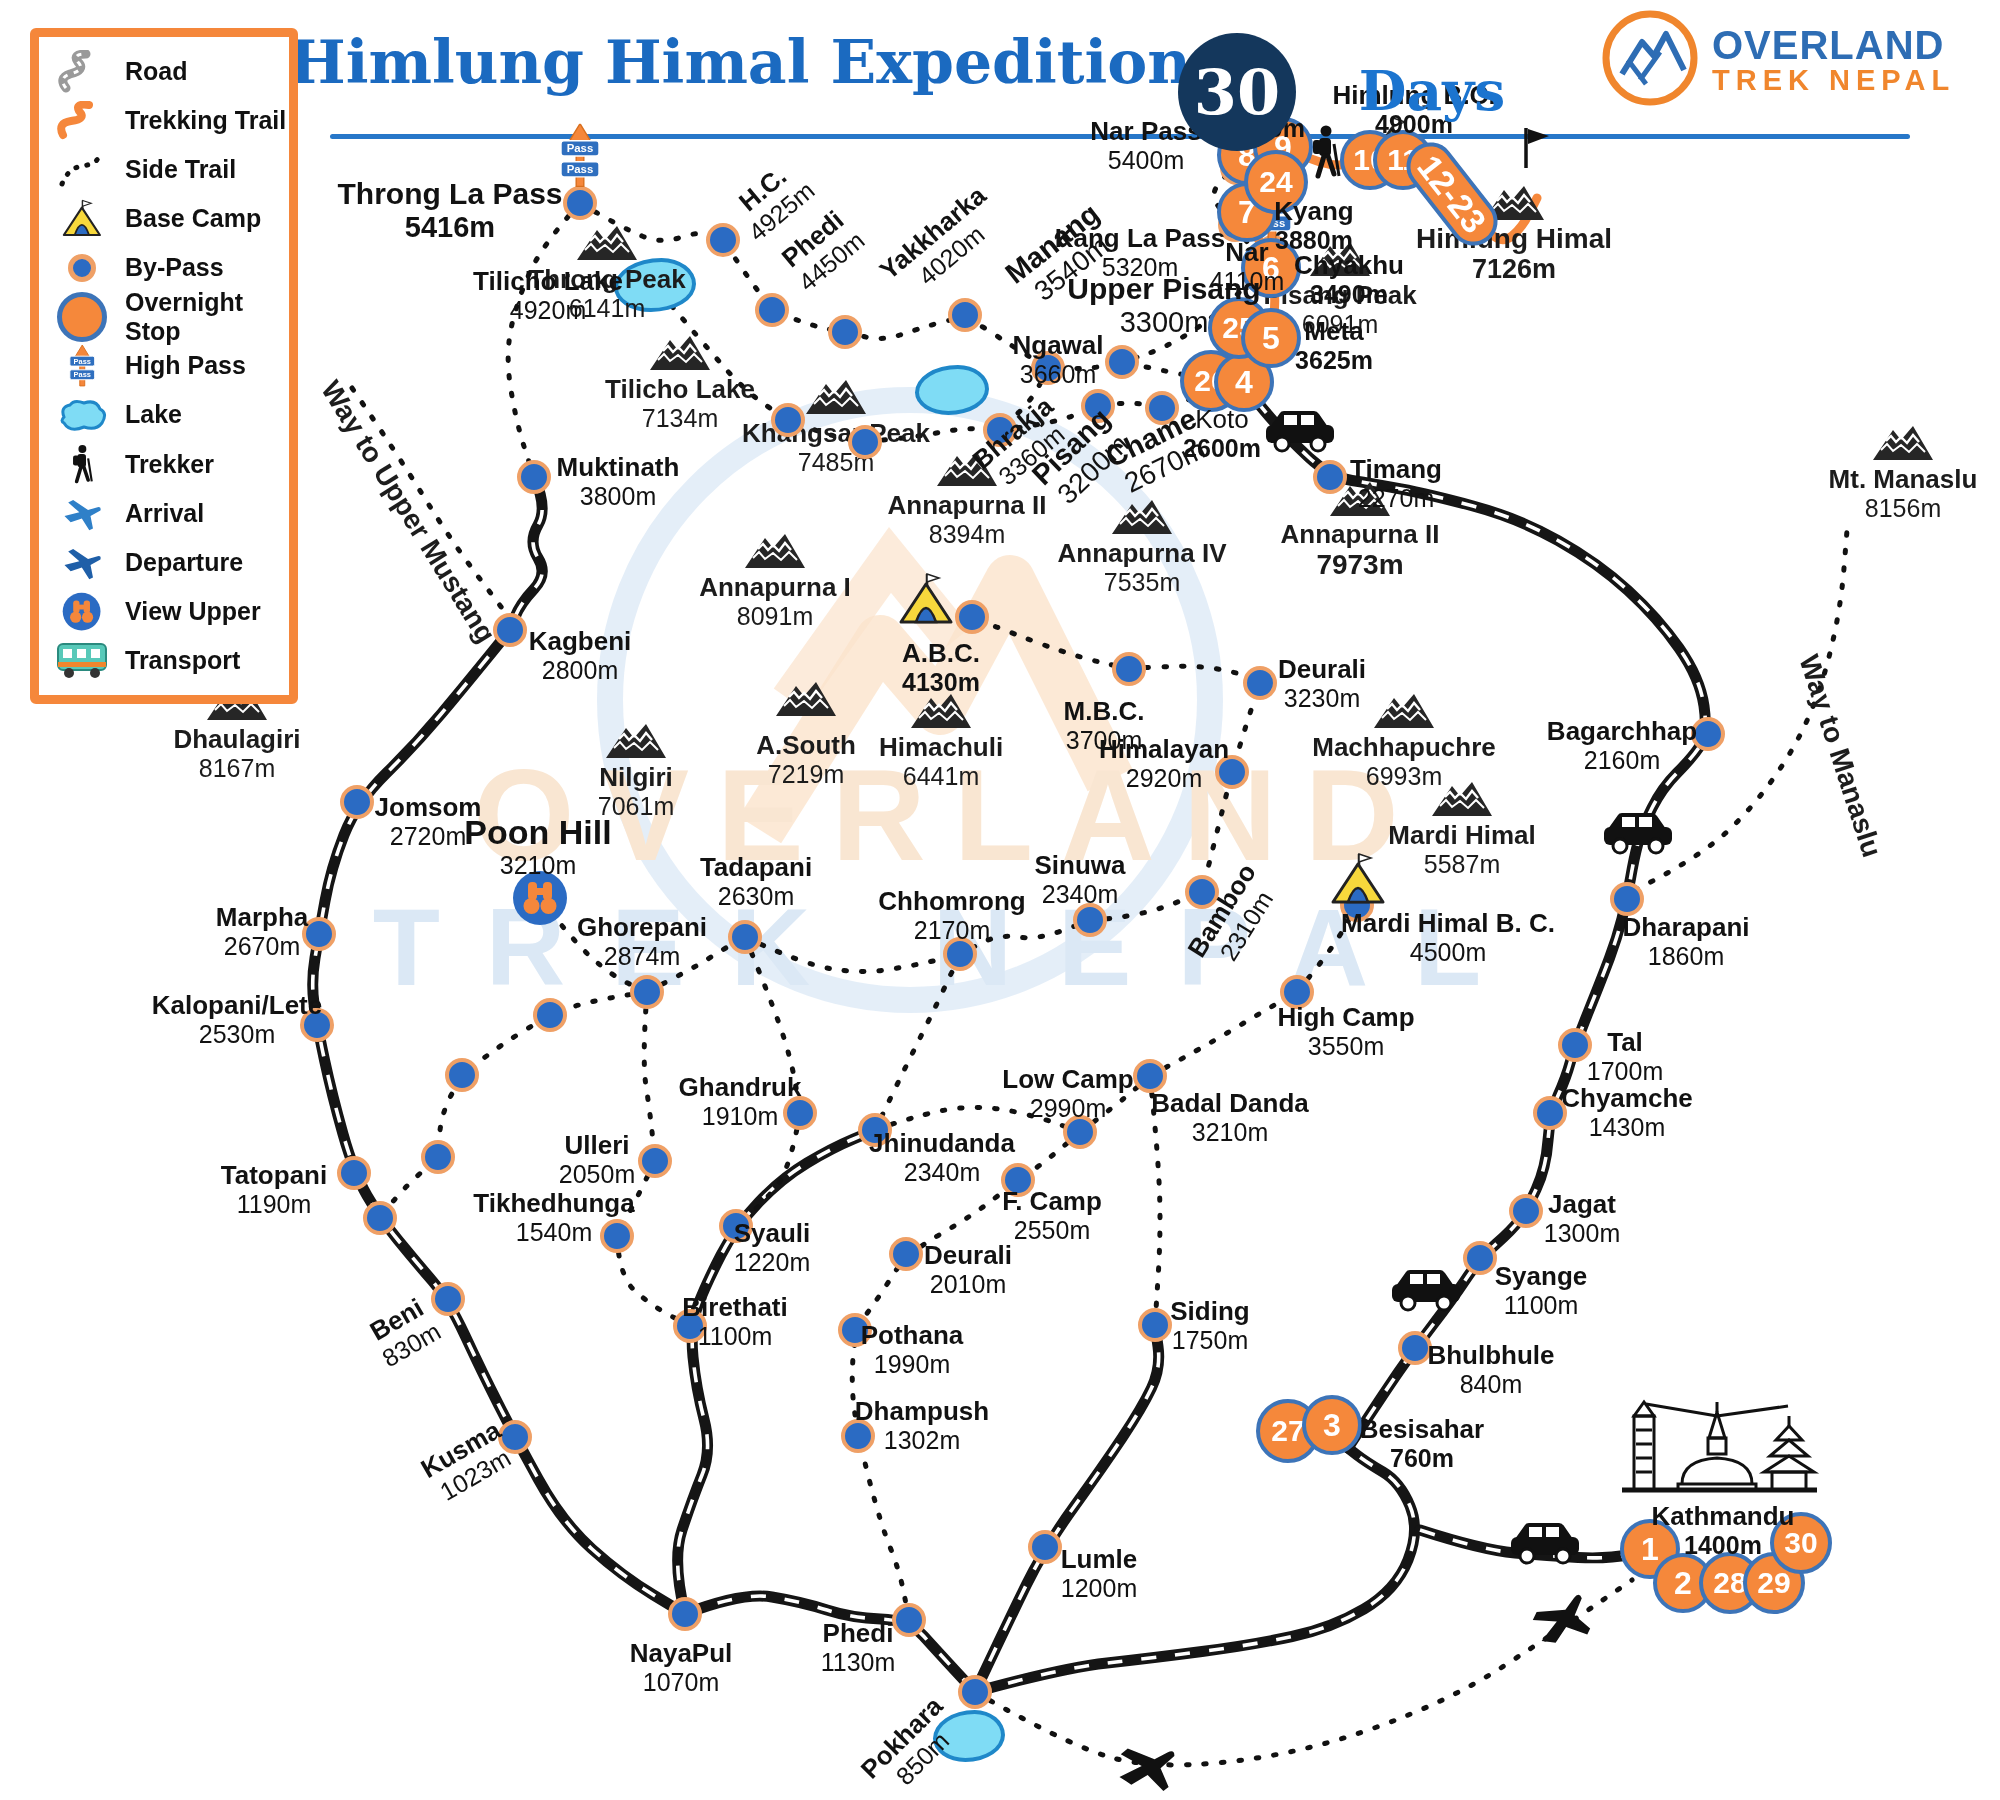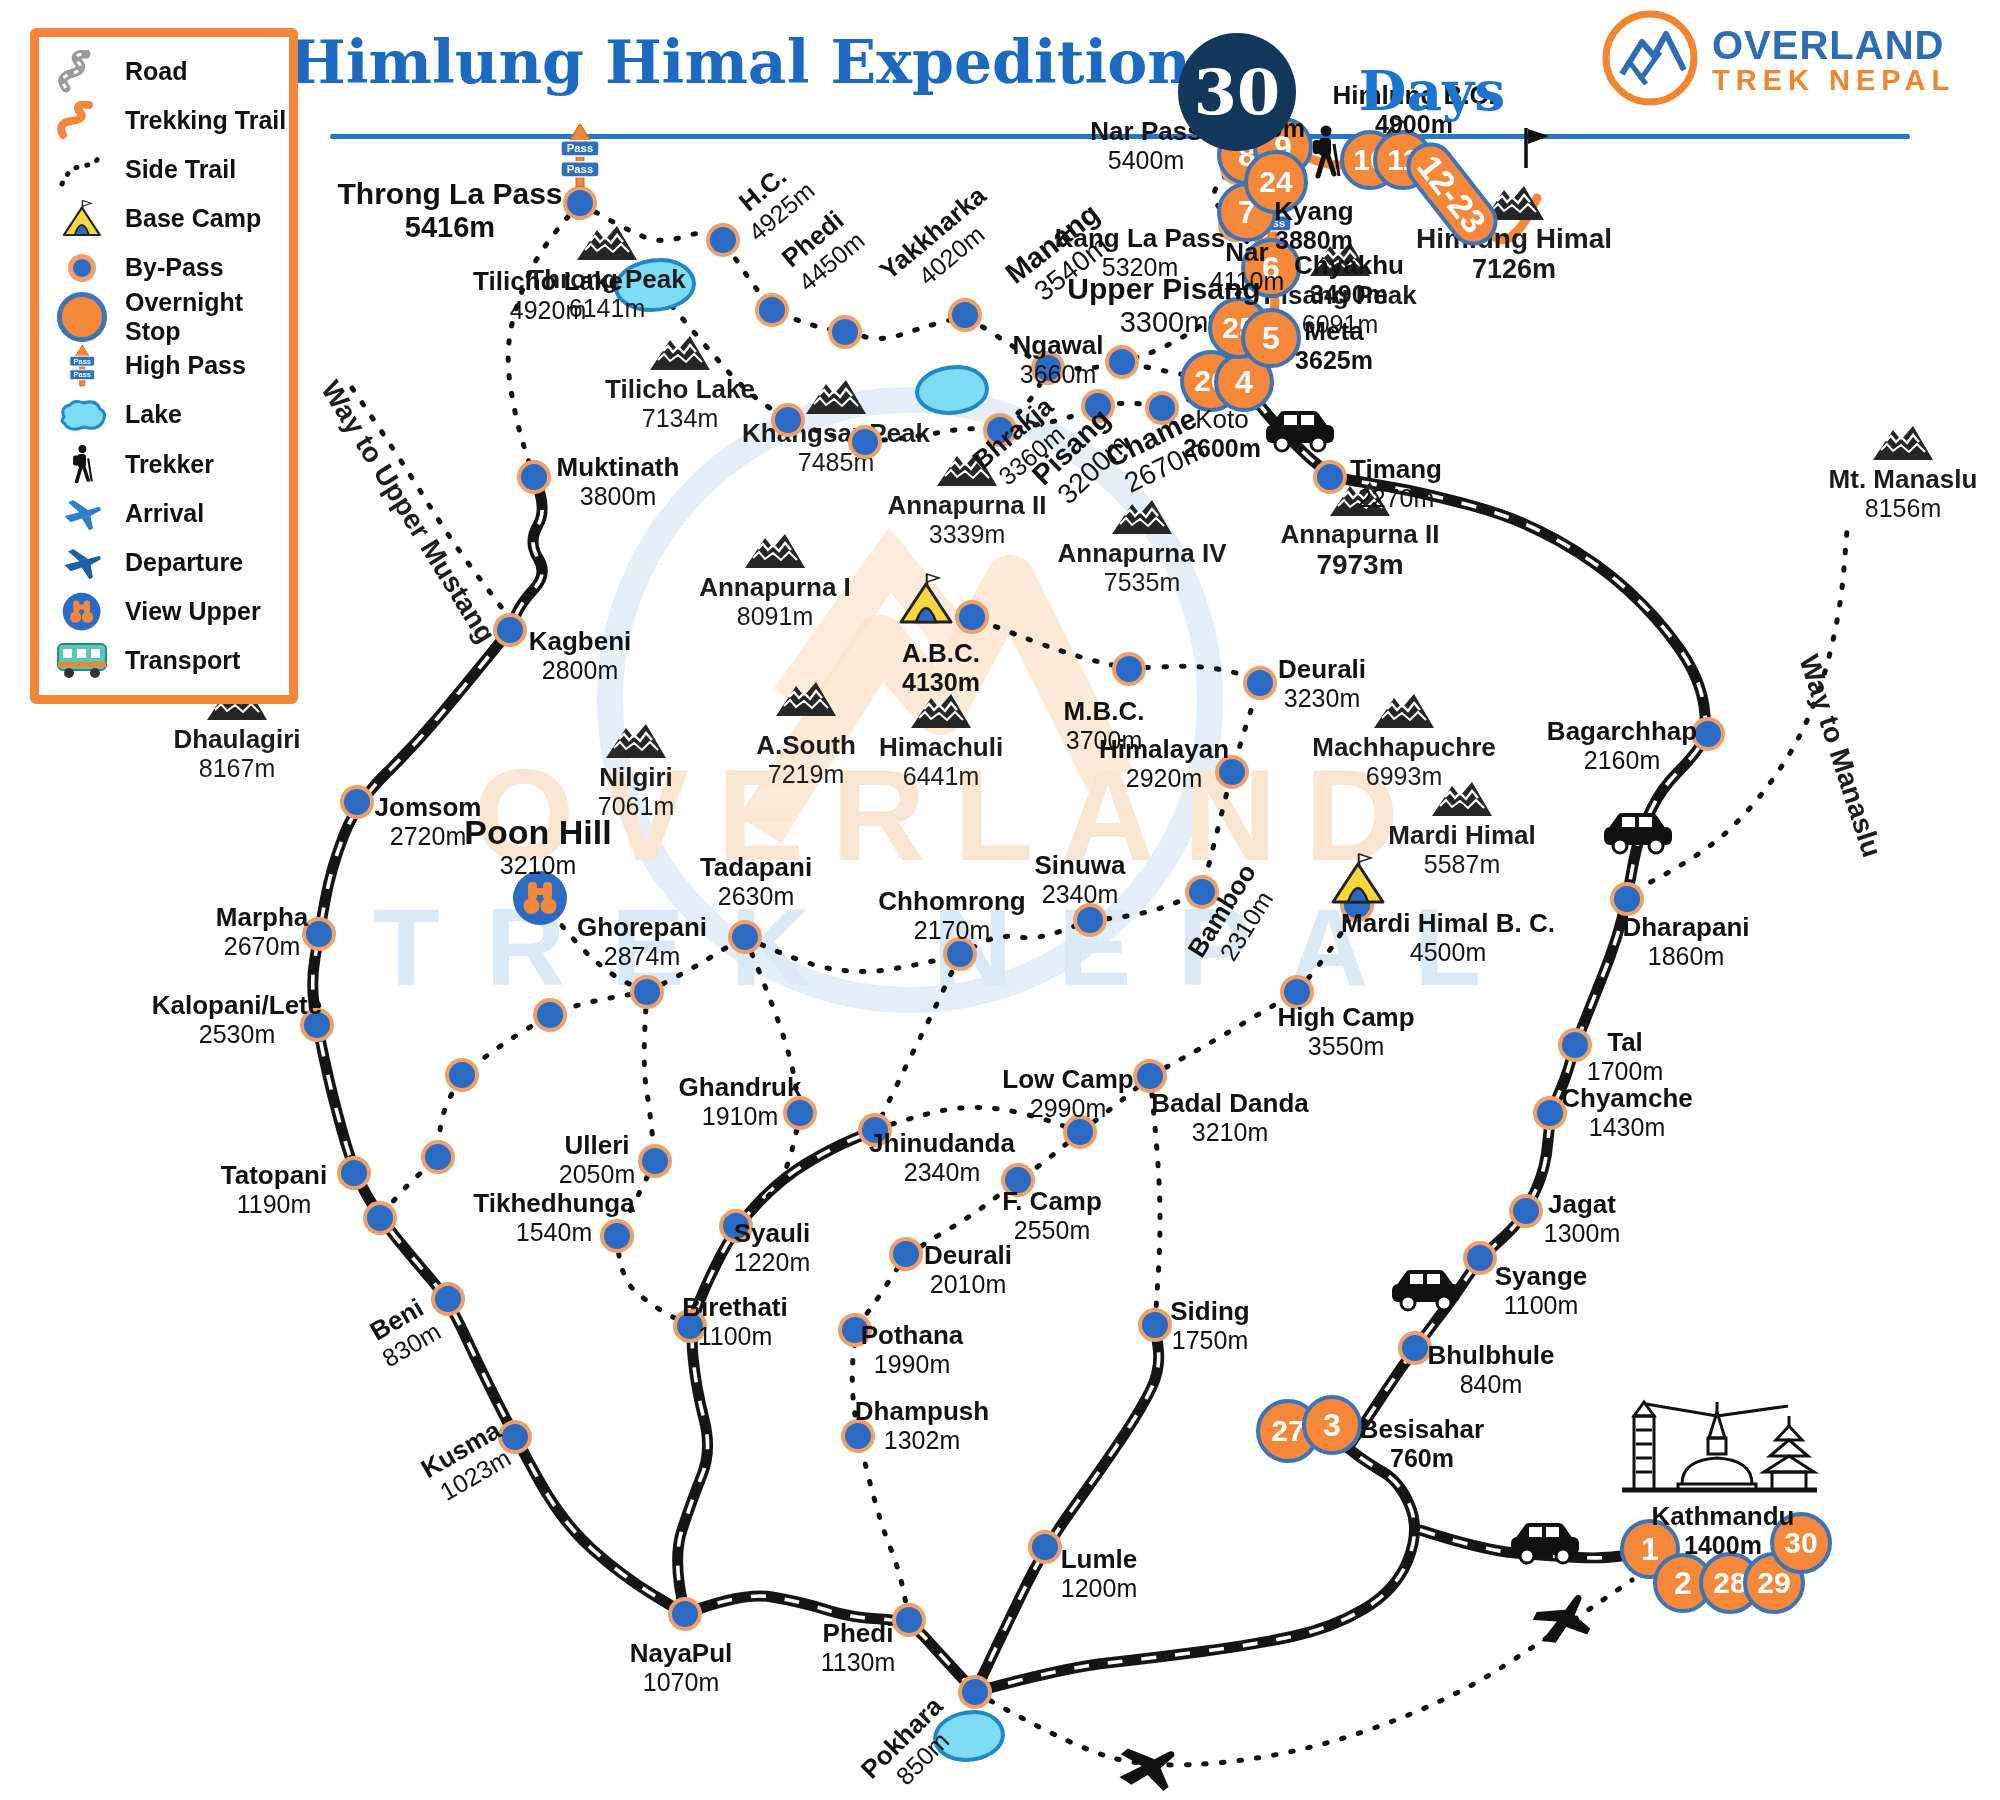--- a/index.html
+++ b/index.html
@@ -282,21 +282,21 @@
       <div style="font-size:26px;font-weight:700;">Khangsar Peak</div>
                 <div style="font-size:25px;font-weight:400;">7485m</div>
     </div>
     <div class="icon" style="left: 967px; top: 468px;"><svg width="64" height="40" viewBox="0 0 64 40">
  <polygon points="2,38 22,8 30,18 42,4 62,38" fill="#262626"></polygon>
  <polyline points="15,19 20,14 25,20 30,15 36,21 42,13 48,20" fill="none" stroke="#fff" stroke-width="2.4"></polyline>
  <polyline points="10,28 16,22 22,29 30,23 38,30 46,22 54,30" fill="none" stroke="#fff" stroke-width="2"></polyline>
       </svg></div>
     <div class="peak" style="left: 967px; top: 520px;">
       <div style="font-size:26px;font-weight:700;">Annapurna II</div>
-                <div style="font-size:25px;font-weight:400;">3339m</div>
+                <div style="font-size:25px;font-weight:400;">8394m</div>
     </div>
     <div class="icon" style="left: 1142px; top: 516px;"><svg width="64" height="40" viewBox="0 0 64 40">
  <polygon points="2,38 22,8 30,18 42,4 62,38" fill="#262626"></polygon>
  <polyline points="15,19 20,14 25,20 30,15 36,21 42,13 48,20" fill="none" stroke="#fff" stroke-width="2.4"></polyline>
  <polyline points="10,28 16,22 22,29 30,23 38,30 46,22 54,30" fill="none" stroke="#fff" stroke-width="2"></polyline>
       </svg></div>
     <div class="peak" style="left: 1142px; top: 568px;">
       <div style="font-size:26px;font-weight:700;">Annapurna IV</div>
                 <div style="font-size:25px;font-weight:400;">7535m</div>
     </div>

